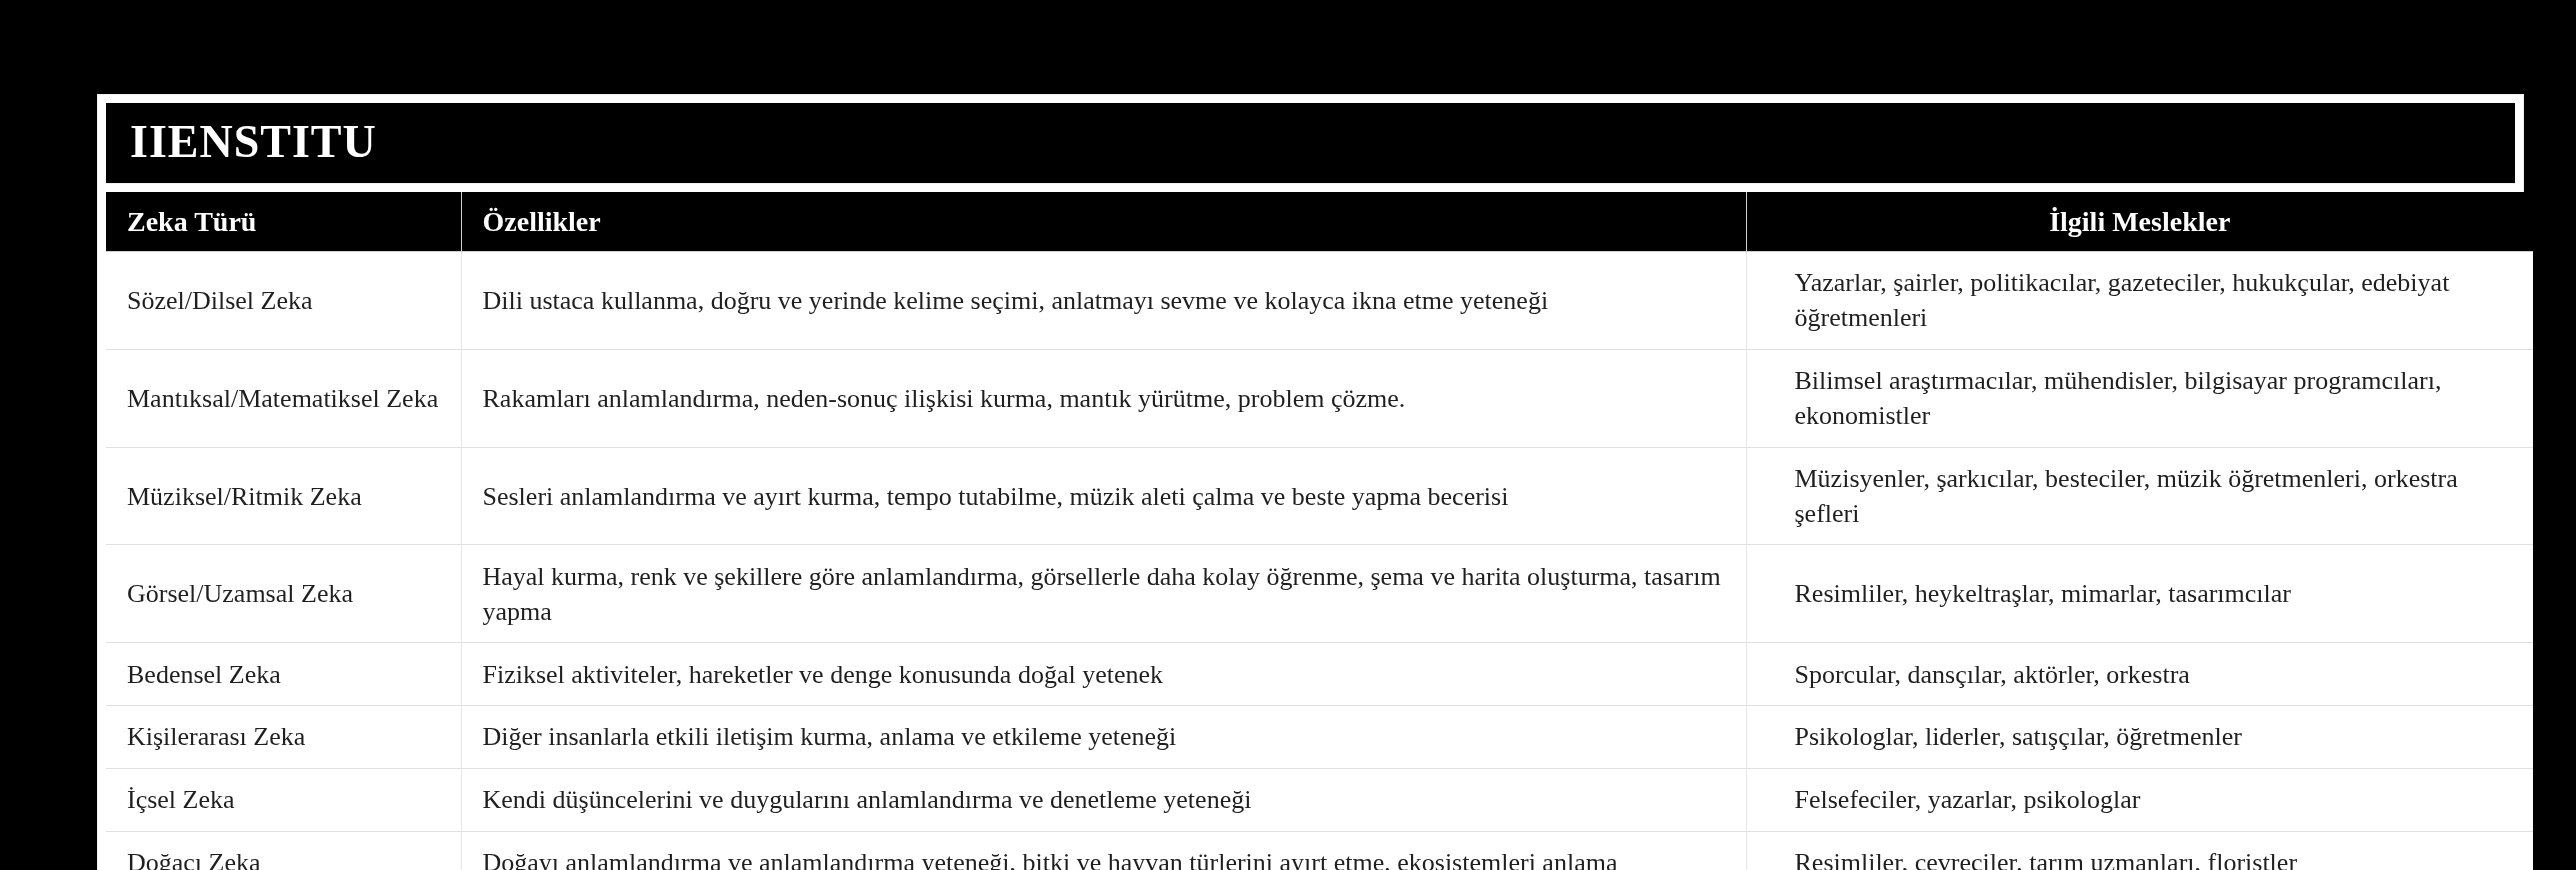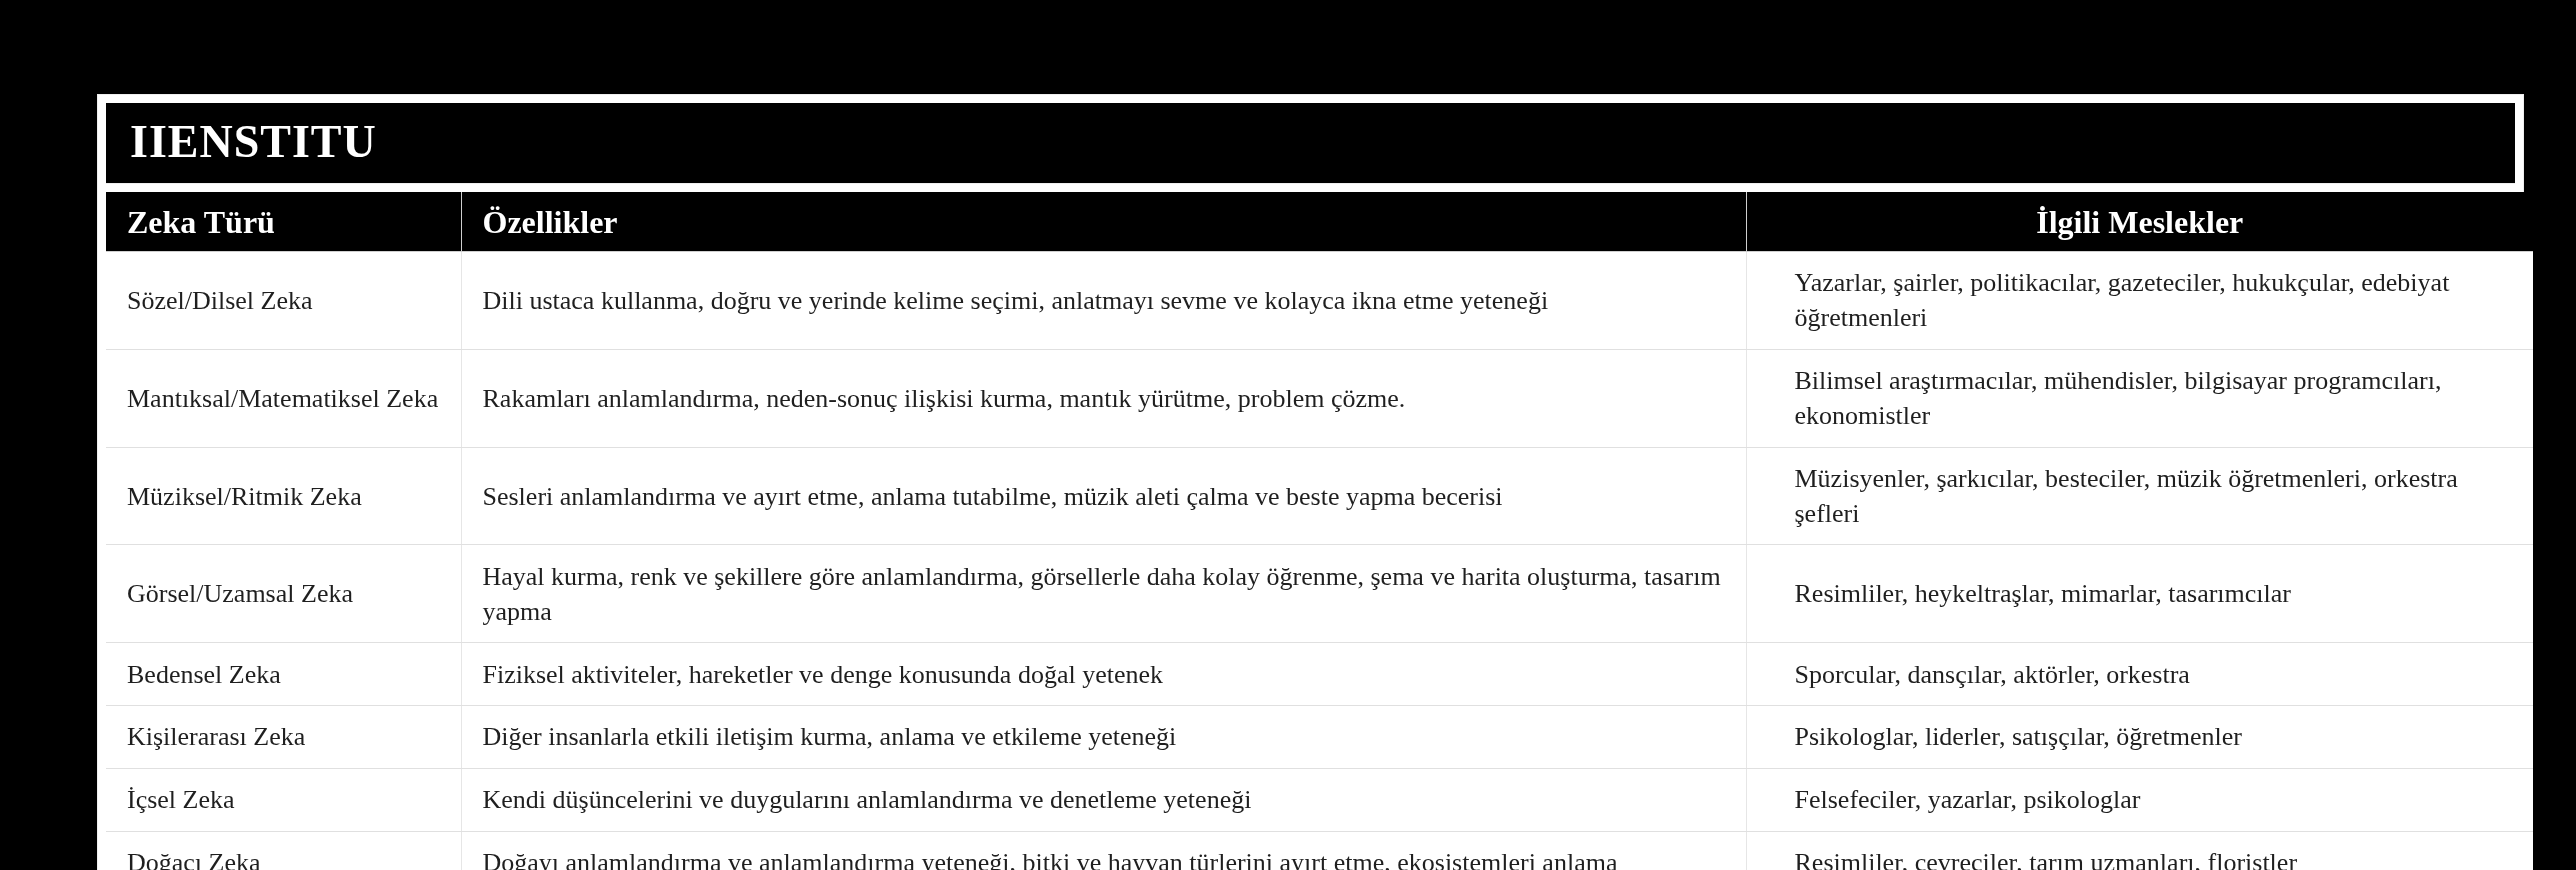--- a/index.html
+++ b/index.html
@@ -40,21 +40,21 @@
     width:100%;
     border-collapse:collapse;
     table-layout:fixed;
   }
   col.c-type{width:355px;}
   col.c-features{width:1285px;}
   col.c-professions{width:787px;}
   thead th{
     background:var(--header-bg);
     color:var(--header-text);
-    font-size:32px;
+    font-size:28px;
     font-weight:bold;
     text-align:left;
     padding:13.4px 21px;
     line-height:32px;
     border:1px solid #cfcfcf;
     border-top:none;
   }
   thead th:first-child{border-left:none;}
   thead th:last-child{border-right:none;text-align:center;}
   tbody td{
@@ -94,21 +94,21 @@
           <td>Dili ustaca kullanma, doğru ve yerinde kelime seçimi, anlatmayı sevme ve kolayca ikna etme yeteneği</td>
           <td>Yazarlar, şairler, politikacılar, gazeteciler, hukukçular, edebiyat öğretmenleri</td>
         </tr>
         <tr>
           <td>Mantıksal/Matematiksel Zeka</td>
           <td>Rakamları anlamlandırma, neden-sonuç ilişkisi kurma, mantık yürütme, problem çözme.</td>
           <td>Bilimsel araştırmacılar, mühendisler, bilgisayar programcıları, ekonomistler</td>
         </tr>
         <tr>
           <td>Müziksel/Ritmik Zeka</td>
-          <td>Sesleri anlamlandırma ve ayırt etme, anlama tutabilme, müzik aleti çalma ve beste yapma becerisi</td>
+          <td>Sesleri anlamlandırma ve ayırt kurma, tempo tutabilme, müzik aleti çalma ve beste yapma becerisi</td>
           <td>Müzisyenler, şarkıcılar, besteciler, müzik öğretmenleri, orkestra şefleri</td>
         </tr>
         <tr>
           <td>Görsel/Uzamsal Zeka</td>
           <td>Hayal kurma, renk ve şekillere göre anlamlandırma, görsellerle daha kolay öğrenme, şema ve harita oluşturma, tasarım yapma</td>
           <td>Resimliler, heykeltraşlar, mimarlar, tasarımcılar</td>
         </tr>
         <tr>
           <td>Bedensel Zeka</td>
           <td>Fiziksel aktiviteler, hareketler ve denge konusunda doğal yetenek</td>

